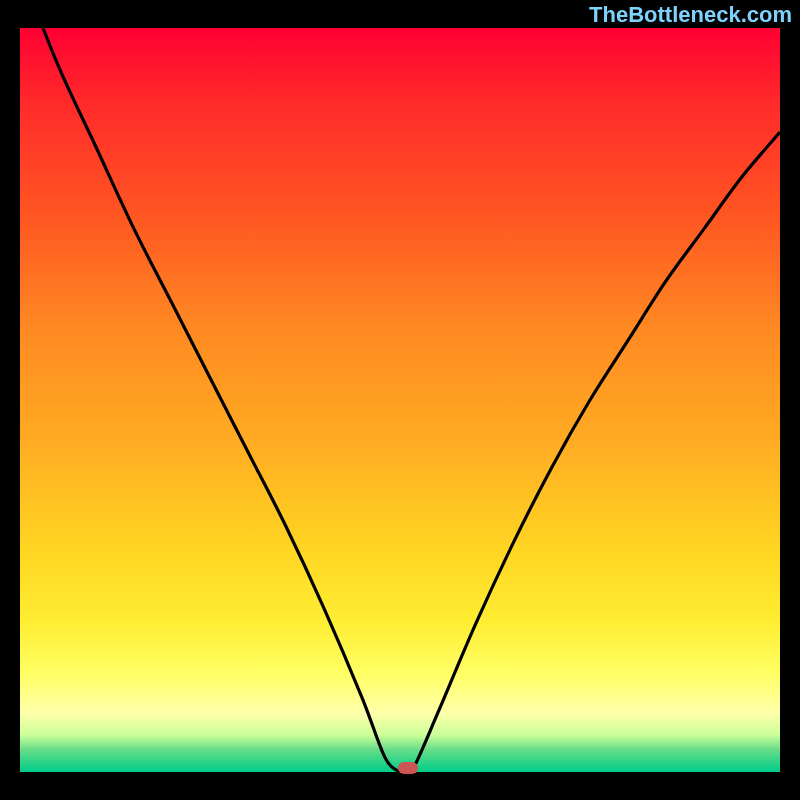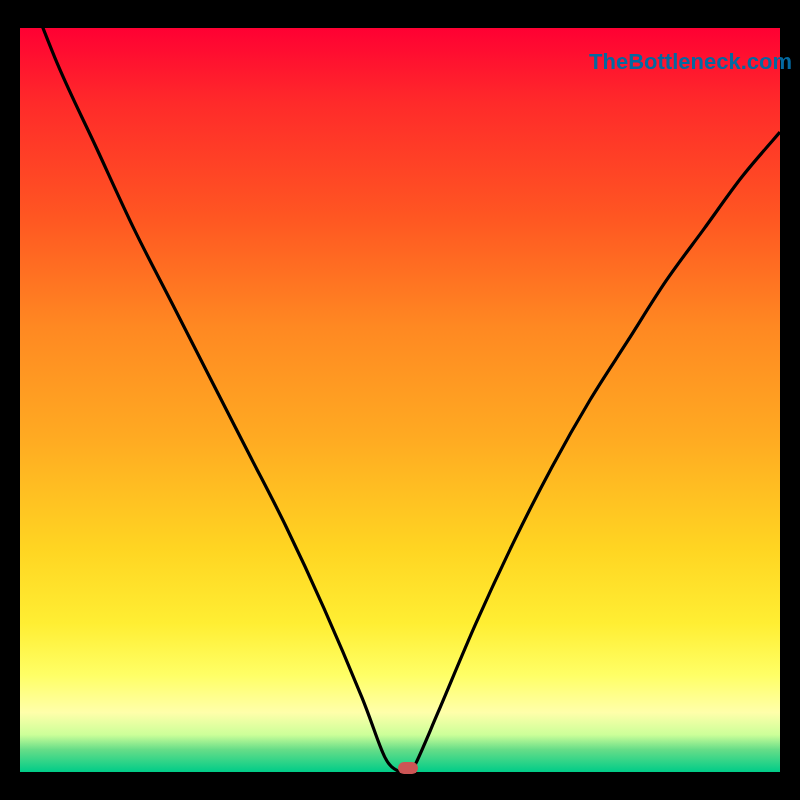--- a/index.html
+++ b/index.html
@@ -8,26 +8,25 @@
     width: 800px;
     height: 800px;
     background: #000;
     position: relative;
     overflow: hidden;
   }
   .attribution {
     position: absolute;
     top: 2px;
     right: 8px;
-    color: #0369a1;
+    color: #7dd3fc;
     font-family: Arial, sans-serif;
     font-size: 22px;
     font-weight: bold;
     z-index: 20;
-    margin-top: 47px;
   }
   .plot-area {
     position: absolute;
     left: 20px;
     top: 28px;
     width: 760px;
     height: 744px;
     background: linear-gradient(to bottom,
       #ff0033 0%,
       #ff2a2a 10%,

